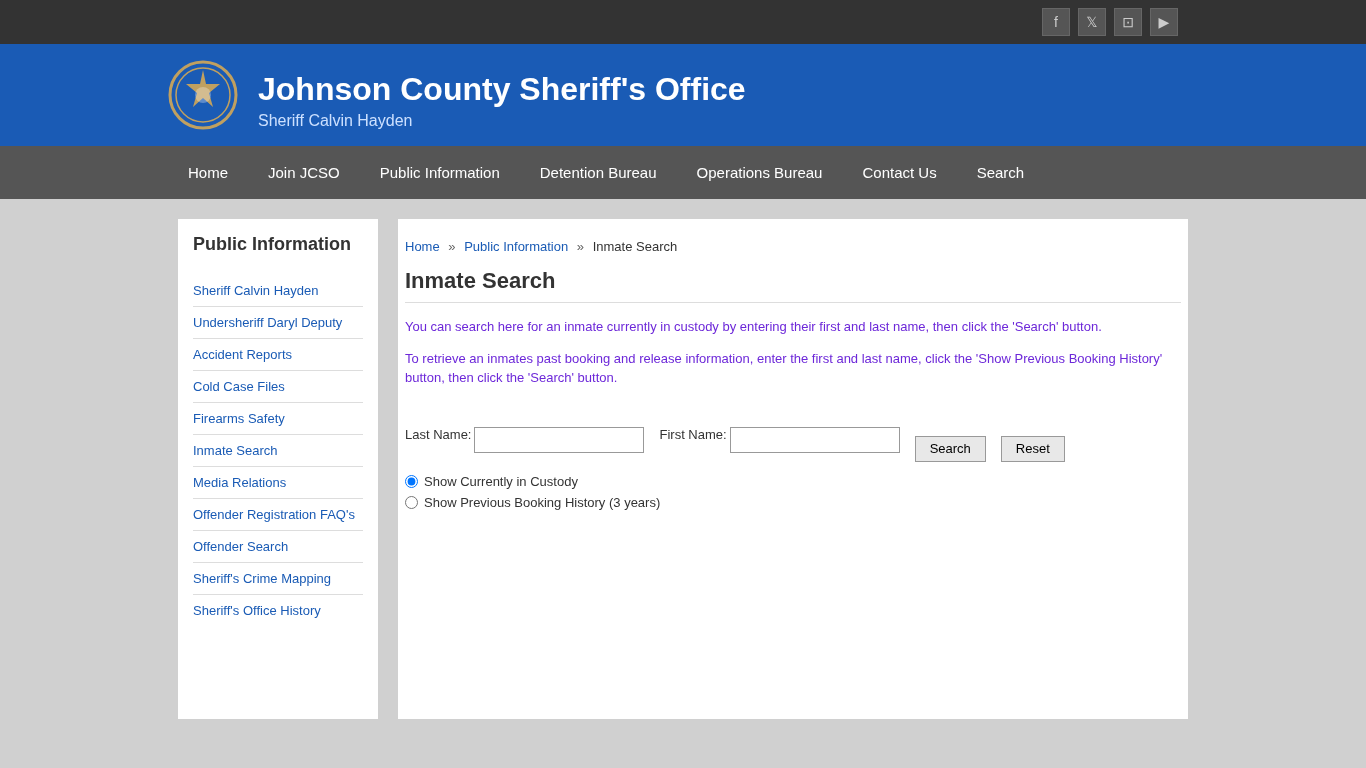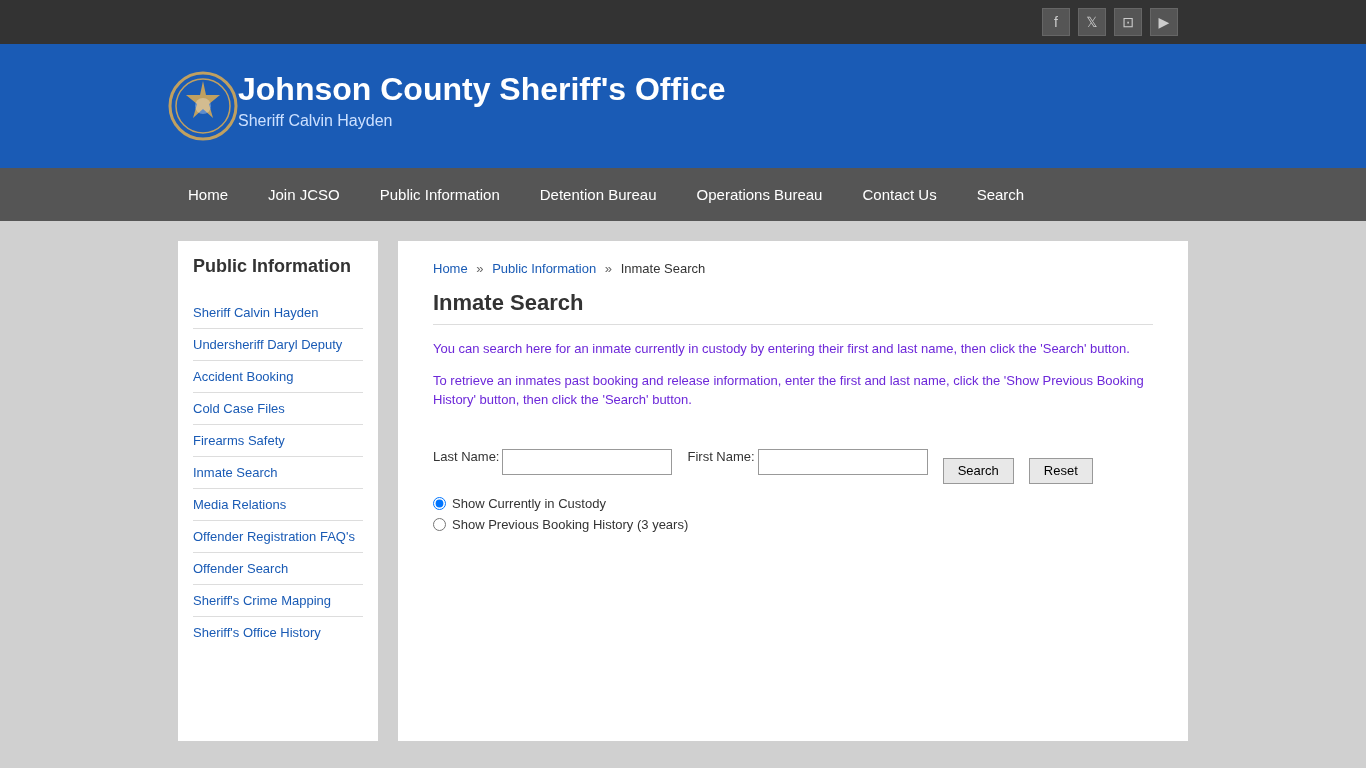--- a/index.html
+++ b/index.html
@@ -32,23 +32,24 @@
       border: 1px solid #666;
     }
 
     
     #header {
       background: #1a5bb5;
       padding: 15px 20px;
     }
     #header .inner {
       max-width: 1030px;
-      margin: 12px auto;
-      display: flex;
-      align-items: flex-start;
+      margin: 1px auto;
+      display: flex;
+      align-items: flex-end;
+      gap: 20px;
     }
     #site-title {
       color: #fff;
       font-size: 32px;
       font-weight: bold;
     }
     #site-subtitle {
       color: #cce0ff;
       font-size: 16px;
       margin-top: 4px;
@@ -105,21 +106,21 @@
       border-bottom: 1px solid #ddd;
       font-size: 13px;
       cursor: pointer;
     }
     .sidebar-link:last-child { border-bottom: none; }
 
     
     #content {
       flex: 1;
       background: #fff;
-      padding: 20px 35px;
+      padding: 20px 7px;
       min-height: 500px;
     }
     #breadcrumb {
       font-size: 13px;
       color: #333;
       margin-bottom: 14px;
     }
     #breadcrumb a {
       color: #1a5bb5;
       text-decoration: none;
@@ -238,21 +239,21 @@
     <a class="nav-item">Search</a>
   </div>
 </div>
 
 <div id="main-wrapper">
 
   <div id="sidebar">
     <div id="sidebar-title">Public Information</div>
     <a class="sidebar-link">Sheriff Calvin Hayden</a>
     <a class="sidebar-link">Undersheriff Daryl Deputy</a>
-    <a class="sidebar-link">Accident Booking</a>
+    <a class="sidebar-link">Accident Reports</a>
     <a class="sidebar-link">Cold Case Files</a>
     <a class="sidebar-link">Firearms Safety</a>
     <a class="sidebar-link">Inmate Search</a>
     <a class="sidebar-link">Media Relations</a>
     <a class="sidebar-link">Offender Registration FAQ's</a>
     <a class="sidebar-link">Offender Search</a>
     <a class="sidebar-link">Sheriff's Crime Mapping</a>
     <a class="sidebar-link">Sheriff's Office History</a>
   </div>
 

